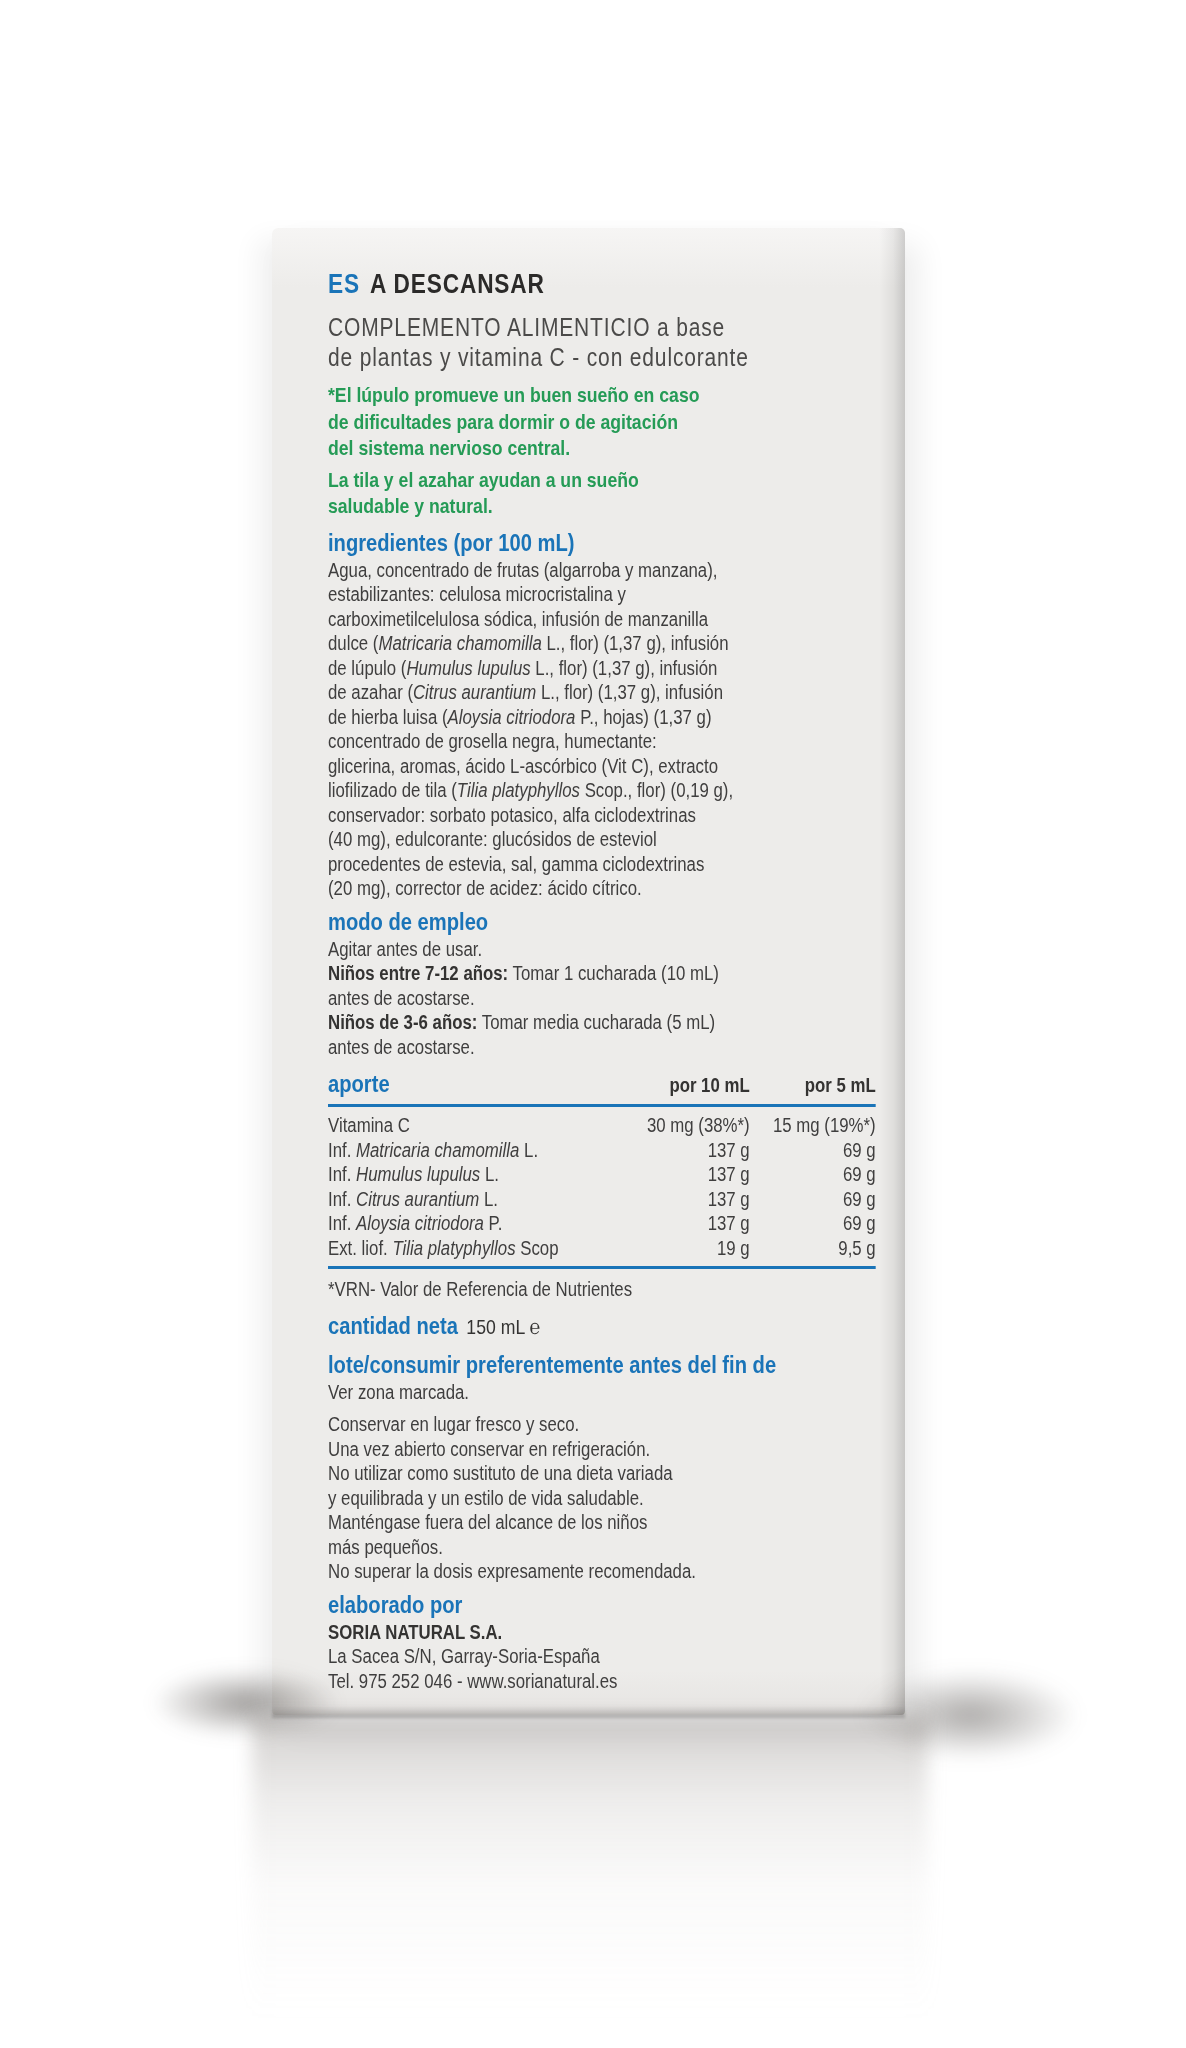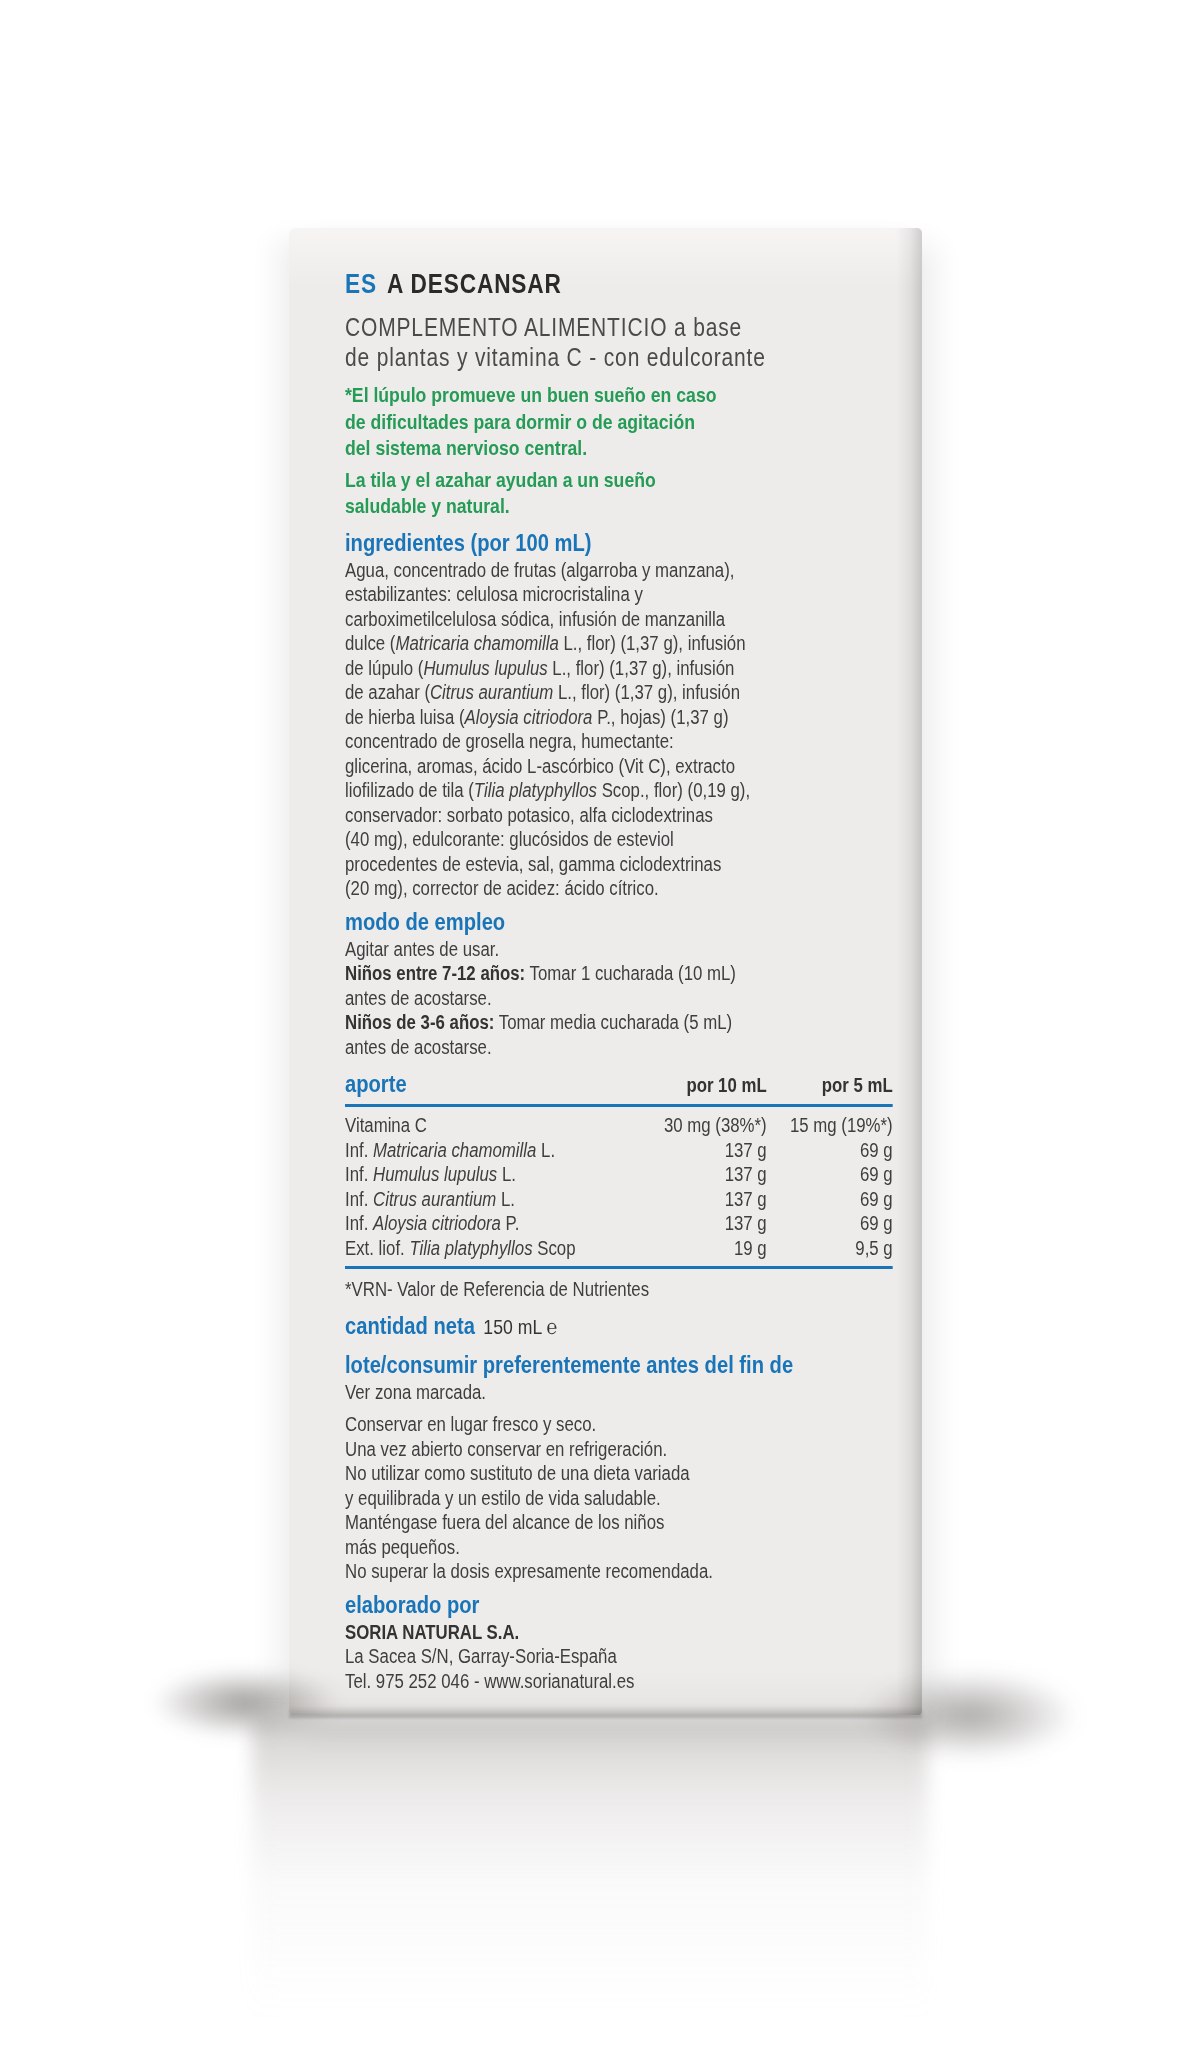--- a/index.html
+++ b/index.html
@@ -3,21 +3,21 @@
 <meta charset="utf-8">
 <style>
   html,body{margin:0;padding:0;}
   body{
     width:1186px;height:2048px;position:relative;overflow:hidden;
     background:#ffffff;
     font-family:"Liberation Sans", sans-serif;
   }
   
   .card{
-    position:absolute;left:289px;top:228px;width:633px;height:1487px;
+    position:absolute;left:272px;top:228px;width:633px;height:1487px;
     background:linear-gradient(180deg,#f6f5f4 0%,#edecea 4%,#edecea 97%,#e6e4e2 100%);
     border-radius:6px 5px 4px 4px;
     box-shadow:-16px 10px 26px rgba(0,0,0,0.05), 14px 16px 30px rgba(0,0,0,0.07);
   }
   .card::after{ 
     content:"";position:absolute;right:0;top:0;bottom:0;width:26px;
     background:linear-gradient(90deg,rgba(0,0,0,0) 0%,rgba(0,0,0,0.06) 55%,rgba(0,0,0,0.16) 100%);
     border-radius:0 5px 4px 0;
   }
   .card::before{ 

